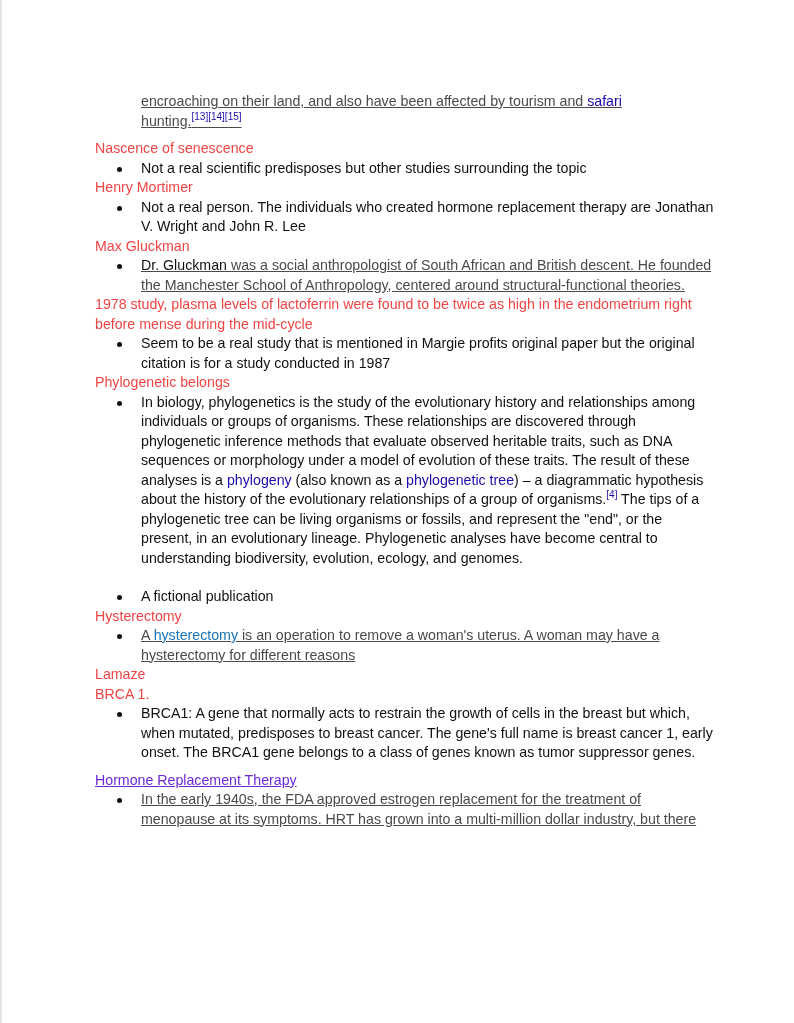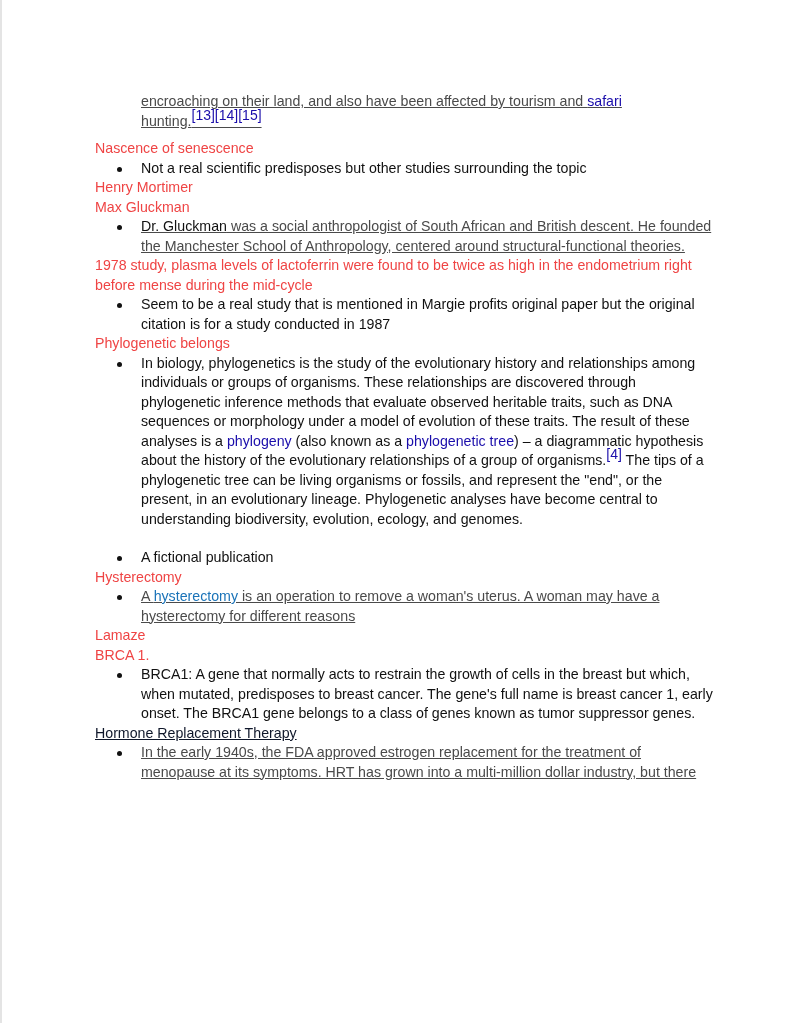--- a/index.html
+++ b/index.html
@@ -30,21 +30,22 @@
       top: 92px;
       width: 620px;
     }
     .line {
       line-height: 19.5px;
     }
     .heading {
       color: #ef4444;
     }
     .heading.gray {
-      color: #0f172a;
+      color: #6d28d9;
+      margin-top: 8px;
     }
     ul.bullets {
       list-style: none;
       margin: 0;
       padding: 0;
     }
     ul.bullets li {
       position: relative;
       padding-left: 46px;
       line-height: 19.5px;
@@ -60,21 +61,21 @@
       background: #111111;
     }
     ul.bullets li.nobullet::before {
       display: none;
     }
     .gray { color: #4a4a4a; text-decoration: underline; }
     .dark { color: #111111; }
     .link-wiki { color: #1a0dab; }
     .link-blue { color: #1a73b8; }
     sup.ref {
-      font-size: 14px;
+      font-size: 10px;
       color: #1a0dab;
       vertical-align: 6px;
       line-height: 0;
       text-align: right;
     }
     .gap-small { height: 8px; }
     .gap-large { height: 19px; }
   </style>
 </head>
 <body>
@@ -87,20 +88,23 @@
     <li class="nobullet gray"><span>encroaching on their land, and also have been affected by tourism and </span><span class="link-wiki">safari</span><br><span>hunting.</span><sup class="ref">[13][14][15]</sup></li>
   </ul>
   <div class="gap-small"></div>
 
   <div class="line heading">Nascence of senescence</div>
   <ul class="bullets">
     <li class="dark">Not a real scientific predisposes but other studies surrounding the topic</li>
   </ul>
 
   <div class="line heading">Henry Mortimer</div>
+  <ul class="bullets">
+    <li class="dark">Not a real person. The individuals who created hormone replacement therapy are Jonathan V. Wright and John R. Lee</li>
+  </ul>
 
   <div class="line heading">Max Gluckman</div>
   <ul class="bullets">
     <li class="gray"><span class="dark">Dr. Gluckman</span><span> was a social anthropologist of South African and British descent. He founded the Manchester School of Anthropology, centered around structural-functional theories.</span></li>
   </ul>
 
   <div class="line heading">1978 study, plasma levels of lactoferrin were found to be twice as high in the endometrium right before mense during the mid-cycle</div>
   <ul class="bullets">
     <li class="dark">Seem to be a real study that is mentioned in Margie profits original paper but the original citation is for a study conducted in 1987</li>
   </ul>

